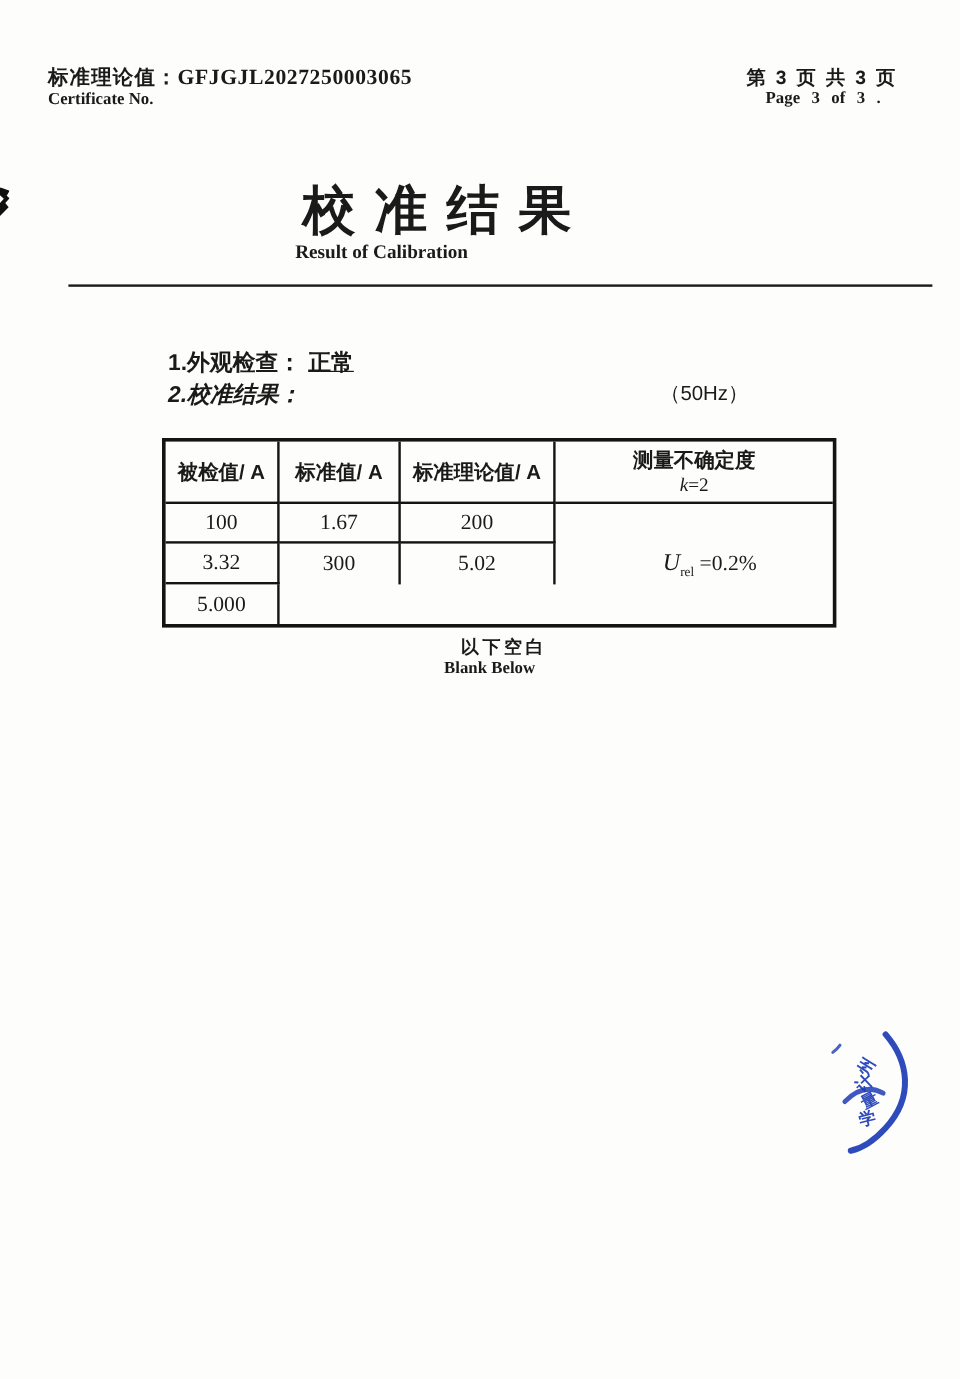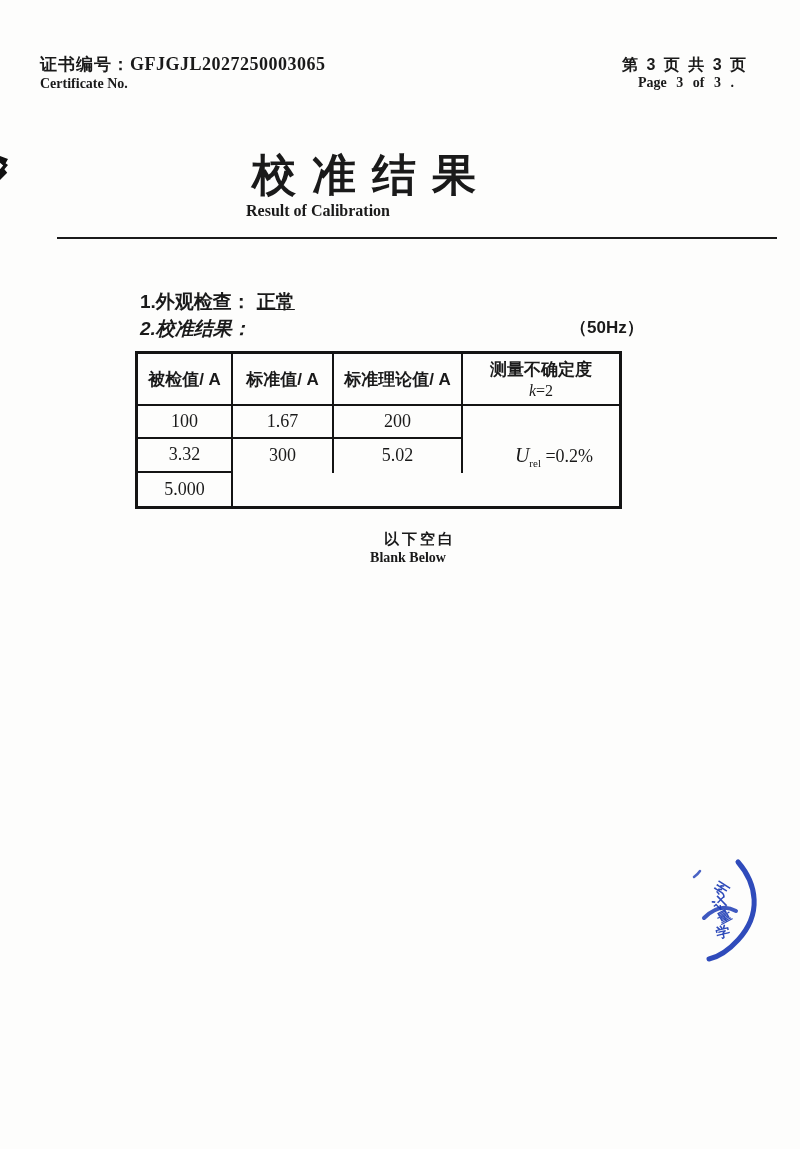--- a/index.html
+++ b/index.html
@@ -22,25 +22,25 @@
 
   
   .title-zh { left: 0; top: 146px; width: 728px; text-align: center; font-size: 44px; font-weight: 900; letter-spacing: 16px; text-indent: 16px; }
   .title-en { left: 0; top: 202px; width: 636px; text-align: center; font-family: "Liberation Serif", serif; font-weight: 700; font-size: 16px; }
   .hrule { left: 57px; top: 237px; width: 720px; height: 2px; background: #1b1b1b; }
 
   
   .item1 { left: 140px; top: 289px; font-size: 19px; font-weight: 600; white-space: nowrap; }
   .item1 .val { margin-left: 6px; text-decoration: underline; }
   .item2 { left: 140px; top: 316px; font-size: 19px; font-weight: 600; white-space: nowrap; font-style: italic; }
-  .freq { left: 570px; top: 316px; font-size: 17px; font-weight: 700; white-space: nowrap; }
+  .freq { left: 550px; top: 316px; font-size: 17px; font-weight: 400; white-space: nowrap; }
 
   
   .cal-table {
-    left: 135px; top: 351px; width: 487px; height: 158px;
+    left: 135px; top: 365px; width: 562px; height: 158px;
     display: grid;
     grid-template-columns: 95px 101px 129px 1fr;
     grid-template-rows: 52px 1fr 1fr 1fr;
     border: 3px solid #141414;
     background: #fdfdfc;
   }
   .cell {
     border-right: 2px solid #141414;
     border-bottom: 2px solid #141414;
     display: flex; align-items: center; justify-content: center;
@@ -67,21 +67,21 @@
     clip-path: polygon(0 0, 100% 12%, 70% 30%, 100% 38%, 55% 55%, 90% 70%, 0 100%, 0 55%, 40% 40%, 0 28%); }
 
   
   .stamp { left: 678px; top: 840px; width: 100px; height: 160px; }
   .stamp text { font-family: "Liberation Sans", sans-serif; font-weight: 700; }
 </style>
 </head>
 <body>
 
 <div class="abs cert-line">
-  <span>证书编号：</span><span class="cert-num">GFJGJL2027250003065</span>
+  <span>标准理论值：</span><span class="cert-num">GFJGJL2027250003065</span>
 </div>
 <div class="abs cert-en">Certificate No.</div>
 <div class="abs page-zh">第 3 页  共 3 页</div>
 <div class="abs page-en">Page 3 of 3 .</div>
 
 <div class="abs title-zh">校准结果</div>
 <div class="abs title-en">Result of Calibration</div>
 <div class="abs hrule"></div>
 
 <div class="abs item1">

